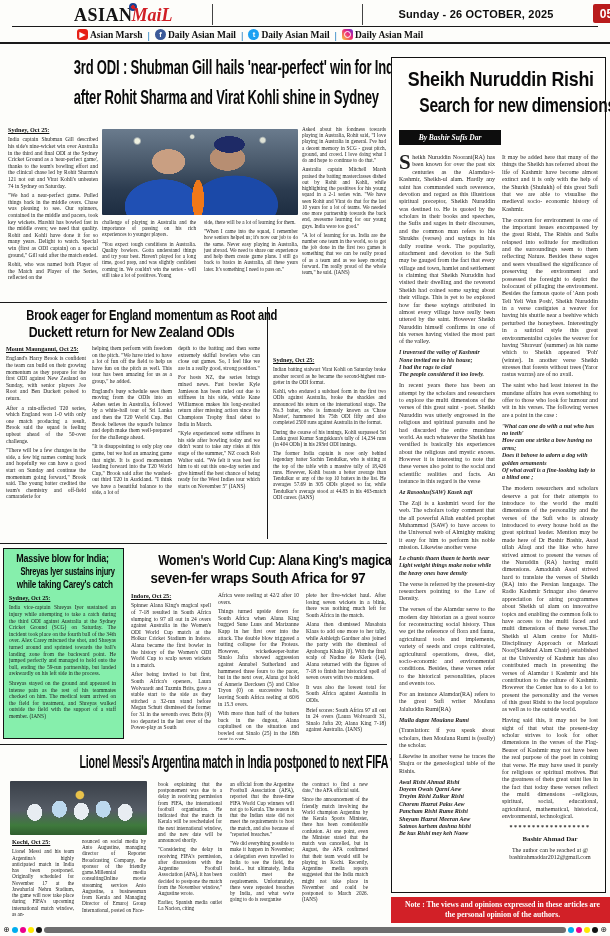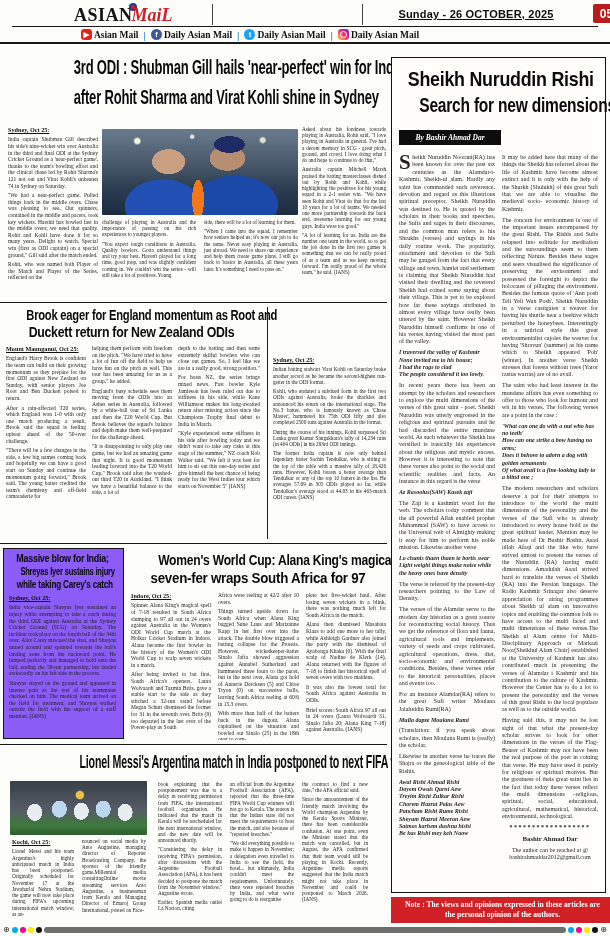--- a/index.html
+++ b/index.html
@@ -57,21 +57,21 @@
     linear-gradient(180deg,#6a7b8d 0%,#49596b 40%,#2c3c50 70%,#1d2d41 100%);}
   .photo-messi{background:
     radial-gradient(circle at 51% 26%, #e9c24a 0 4.5%, transparent 6%),
     radial-gradient(ellipse 9% 26% at 18% 58%, #e8edf2 60%, transparent 61%),
     radial-gradient(ellipse 9% 26% at 36% 52%, #bcd8ee 60%, transparent 61%),
     radial-gradient(ellipse 9% 26% at 52% 56%, #e8edf2 60%, transparent 61%),
     radial-gradient(ellipse 9% 26% at 68% 52%, #bcd8ee 60%, transparent 61%),
     radial-gradient(ellipse 9% 26% at 84% 58%, #e8edf2 60%, transparent 61%),
     linear-gradient(180deg,#3a4049 0%,#565d66 55%,#3f7a3d 82%,#2f5e2e 100%);}
   
-  .iyer-box{position:absolute;border:1.6px solid #141414;background:#8b5cf6;}
+  .iyer-box{position:absolute;border:1.6px solid #141414;background:#86efac;}
   .rishi-box{position:absolute;border:1.6px solid #121212;background:#fffefb;}
   .byline-box{position:absolute;background:#0d0d0d;color:#fff;font-style:italic;font-weight:700;
               font-family:"Liberation Serif",serif;font-size:7.5px;display:flex;align-items:center;
               justify-content:center;}
   .rishi-col{position:absolute;font-size:6px;line-height:1.23;text-align:justify;overflow:hidden;color:#1e1e1e;}
   .rishi-col p{margin:0 0 3.5px 0;}
   .rishi-col.first p:first-child::first-letter{font-size:21px;font-weight:700;float:left;line-height:15px;
               padding:1px 1.5px 0 0;font-family:"Liberation Serif",serif;}
   .note-box{position:absolute;background:#d22027;color:#fff;font-weight:700;font-size:7.6px;
             text-align:center;display:flex;align-items:center;justify-content:center;padding:2px 10px;
@@ -87,30 +87,30 @@
 <body>
 
 <div id="page">
 
   <div class="abs" style="left:16px;top:4px;width:610px;height:22px;">
     <div class="abs" style="left:58px;top:1px;white-space:nowrap;">
       <span class="logo-black">ASIAN</span><span class="emblem"></span><span class="logo-red">MaiL</span>
     </div>
     <div class="abs vbar" style="left:196px;top:0;height:21px;"></div>
     <div class="abs vbar" style="left:346px;top:0;height:21px;"></div>
-    <div class="abs date-txt" style="left:360px;top:4px;width:200px;text-align:center;text-decoration:underline;">Sunday - 26 OCTOBER, 2025</div>
+    <div class="abs date-txt" style="left:360px;top:4px;width:200px;text-align:center;">Sunday - 26 OCTOBER, 2025</div>
     <div class="abs pagenum" style="left:577px;top:0;">05</div>
   </div>
 
   <div class="hline" style="left:12px;top:26px;width:586px;height:1px;"></div>
 
   <div class="abs social-row" style="left:40px;top:28px;width:420px;height:13px;">
     <span style="display:inline-flex;align-items:center;gap:2px;">
       <span class="sic yt">▶</span>
-      <span>Asian Mail</span>
+      <span>Asian Marsh</span>
     </span>
     <span class="soc-sep">|</span>
     <span style="display:inline-flex;align-items:center;gap:2px;">
       <span class="sic fb">f</span>
       <span>Daily Asian Mail</span>
     </span>
     <span class="soc-sep">|</span>
     <span style="display:inline-flex;align-items:center;gap:2px;">
       <span class="sic tw">t</span>
       <span>Daily Asian Mail</span>
@@ -264,21 +264,21 @@
   <div class="col col-sm" style="left:302px;top:781px;width:66px;height:143px;">
       <p>the contract to find a new date," the AFA official said.</p>
       <p>Since the announcement of the friendly match involving the World champion Argentina by the Kerala Sports Minister, there has been considerable confusion. At one point, even the Minister stated that the match was cancelled, but in August, the AFA confirmed that their team would still be playing in Kochi. Recently, Argentine media reports suggested that the India match might not take place in November and could be postponed to March 2026. (IANS)</p>
     </div>
 
   <div class="rishi-box" style="left:391px;top:57px;width:213px;height:834px;">
     <div class="hl-wrap" style="left:0;top:8px;width:210px;text-align:center;">
       <span class="sqz" style="font-size:21px;line-height:26px;transform:scaleX(.85);">Sheikh Nuruddin Rishi</span>
       <span class="sqz" style="font-size:21px;line-height:26px;transform:scaleX(.74);">Search for new dimensions</span>
     </div>
-    <div class="byline-box" style="left:7px;top:72px;width:102px;height:15px;">By Bashir Ahmad Dar</div>
+    <div class="byline-box" style="left:7px;top:72px;width:102px;height:15px;">By Bashir Sufis Dar</div>
     <div class="rishi-col first" style="left:7px;top:96px;width:96px;height:728px;">
         <p>Sheikh Nuruddin Noorani(RA) has been known for over the past six centuries as the Alamdar-i- Kashmir, Sheikh-ul alam. Hardly any saint has commanded such reverence, devotion and regard as this illustrious spiritual preceptor, Sheikh Nuruddin was destined to. He is quoted by the scholars in their books and speeches, the Sufis and sages in their discourses, and the common man refers to his Shrukhs (verses) and sayings in his daily routine work. The popularity, attachment and devotion to the Sufi may be gauged from the fact that every village and town, hamlet and settlement is claiming that Sheikh Nuruddin had visited their dwelling and the reverend Sheikh had coined some saying about their village. This is yet to be explored how far these sayings attributed in almost every village have really been uttered by the saint. However Sheikh Nuruddin himself confirms in one of his verses having visited the most part of the valley.</p>
         <p class="verse">I traversed the valley of Kashmir
 None invited me to his house;
 I had the rags to clad
 The people considered it too lowly.</p>
         <p>In recent years there has been an attempt by the scholars and researchers to explore the multi dimensions of the verses of this great saint - poet. Sheikh Nuruddin was utterly engrossed in the religious and spiritual pursuits and he had discarded the entire mundane world. As such whatever the Sheikh has versified is basically his experiences about the religious and mystic excess. However it is interesting to note that these verses also point to the social and scientific realities and facts. An instance in this regard is the verse</p>
         <p class="verse">Az Rasoolus(SAW) Kasek zaji</p>
         <p>The Zaji is a kashmiri word for the web. The scholars today comment that the all powerful Allah enabled prophet Muhammad (SAW) to have access to the Universal web of Almighty making it easy for him to perform his noble mission. Likewise another verse</p>
         <p class="verse">Lo chunis thaen thaen te bortis swar

